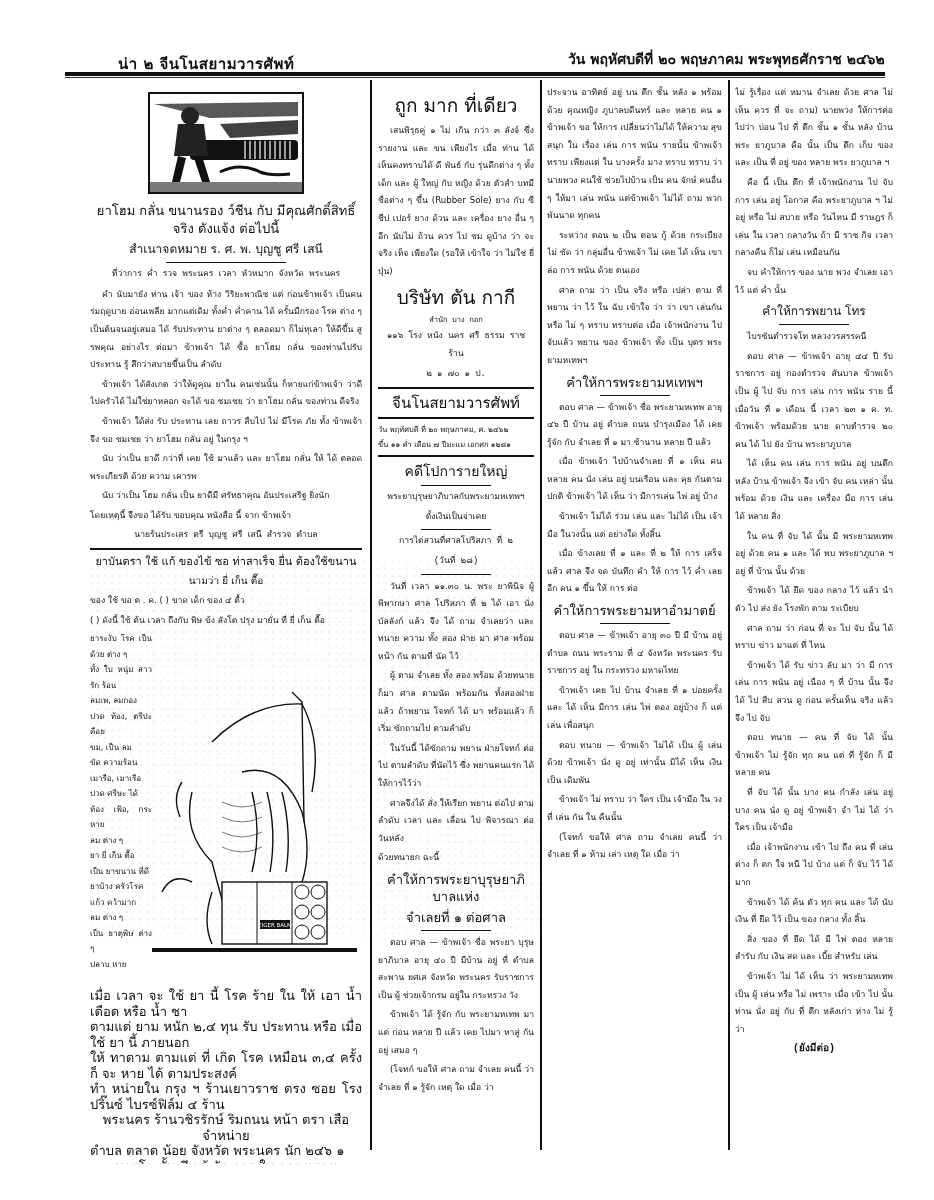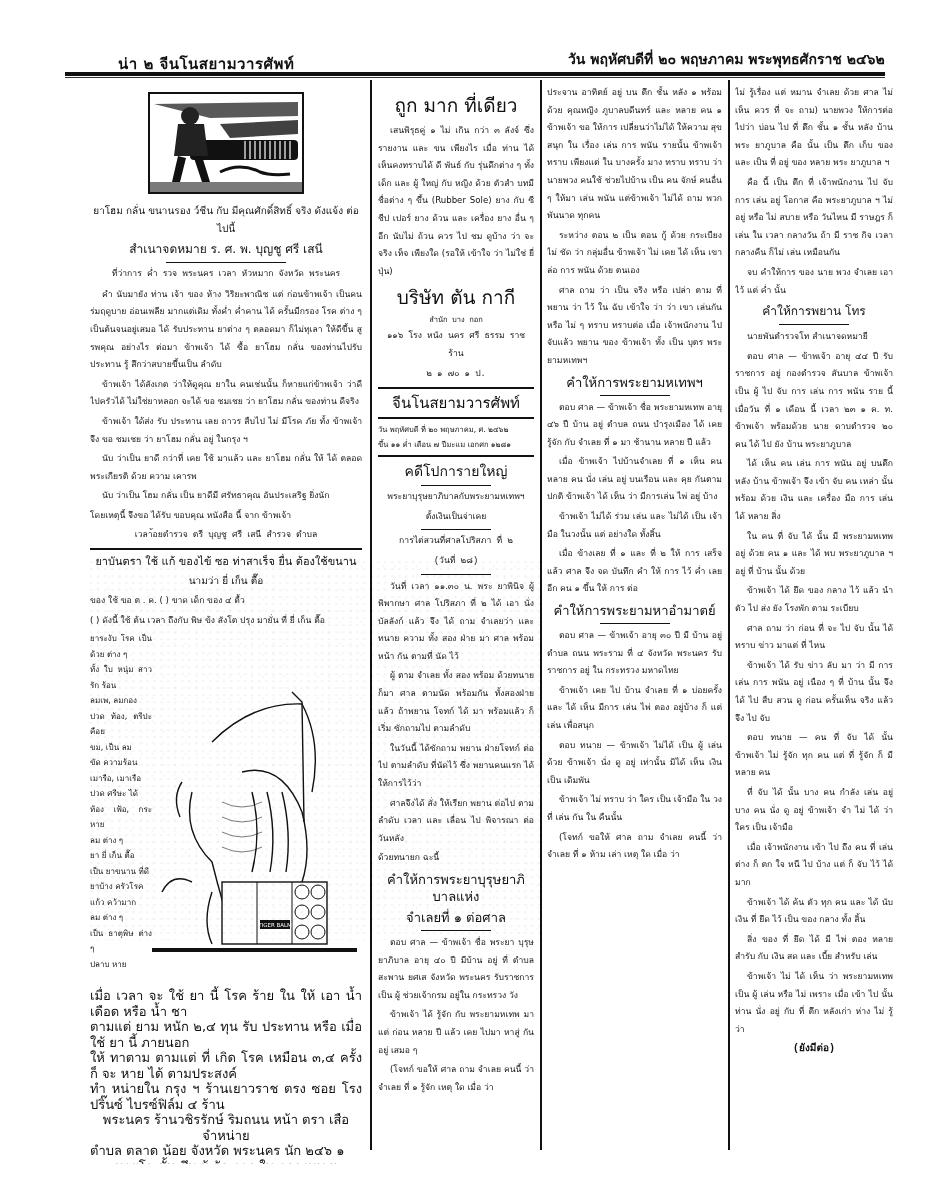--- a/index.html
+++ b/index.html
@@ -15,21 +15,21 @@
   .col p { margin:0 0 2px 0; text-indent:12px; }
   .col .noind { text-indent:0; }
   .heading { font-weight:normal; text-align:center; margin:4px 0; }
   .h-big { font-size:19px; line-height:26px; }
   .h-med { font-size:14px; line-height:20px; }
   .h-sm { font-size:13px; line-height:17px; }
   .center { text-align:center; text-indent:0 !important;font-family:Liberation Mono, monospace; }
   .shortrule { width:70px; height:1px; background:#111; margin:3px auto; }
   .fullrule { height:2px; background:#111; margin:4px 0; }
   .figure { border:2px solid #111; background:#fff; }
-  .caption { font-size:10px; text-align:center; }
+  .caption { font-size:13px; text-align:center; }
   .noise { background-image:
       radial-gradient(circle at 20% 30%, rgba(0,0,0,0.08) 1px, transparent 1.5px),
       radial-gradient(circle at 70% 60%, rgba(0,0,0,0.06) 1px, transparent 1.5px);
       background-size:7px 7px, 11px 11px; }
 </style>
 </head>
 <body>
 
 <div class="abs header-left">น่า ๒  จีนโนสยามวารศัพท์</div>
 <div class="abs header-right">วัน พฤหัศบดีที่ ๒๐ พฤษภาคม พระพุทธศักราช ๒๔๖๒</div>
@@ -72,21 +72,21 @@
   <div class="caption">ยาโฮม กลั่น ขนานรอง ว์ชีน กับ มีคุณศักดิ์สิทธิ์ จริง ดังแจ้ง ต่อไปนี้</div>
   <div class="heading h-sm" style="font-size:12px; margin-top:4px;">สำเนาจดหมาย ร. ศ. พ.  บุญชู ศรี เสนี</div>
   <div class="shortrule" style="width:120px;"></div>
   <p class="center">ที่ว่าการ ค่ำ รวจ พระนคร เวลา หัวหมาก   จังหวัด พระนคร</p>
   <p>คำ นับมายัง ท่าน เจ้า ของ ห้าง วิริยะพาณิช   แต่ ก่อนข้าพเจ้า เป็นคน ร่มฤดูบาย อ่อนเพลีย มากแต่เดิม ทั้งค่ำ ค่ำคาน ได้ ครั้นมีกรอง โรค ต่าง ๆ เป็นต้นจนอยู่เสมอ ได้ รับประทาน ยาต่าง ๆ ตลอดมา ก็ไม่ทุเลา ให้ดีขึ้น สูรพคุณ อย่างไร ต่อมา ข้าพเจ้า ได้ ซื้อ ยาโฮม กลั่น ของท่านไปรับ ประทาน รู้ สึกว่าสบายขึ้นเป็น ลำดับ</p>
   <p>ข้าพเจ้า ได้สังเกต ว่าให้ดูคุณ ยาใน คนเช่นนั้น ก็หายแก่ข้าพเจ้า ว่าดี ไปครัวได้ ไม่ใช่ยาหลอก จะได้ ขอ ชมเชย ว่า ยาโฮม กลั่น ของท่าน ดีจริง</p>
   <p>ข้าพเจ้า ใด้ส่ง รับ ประทาน เลย ถาวร สืบไป ไม่ มีโรค ภัย ทั้ง ข้าพเจ้า จึง ขอ ชมเชย ว่า ยาโฮม กลั่น อยู่ ในกรุง ฯ</p>
   <p>นับ ว่าเป็น ยาดี กว่าที่ เคย ใช้ มาแล้ว และ ยาโฮม กลั่น ให้ ได้ ตลอดพระเกียรติ ด้วย ความ เคารพ</p>
   <p>นับ ว่าเป็น โฮม กลั่น เป็น ยาดีมี ศรัทธาคุณ อันประเสริฐ ยิ่งนัก</p>
   <p class="noind">โดยเหตุนี้ จึงขอ ได้รับ ขอบคุณ หนังสือ นี้ จาก ข้าพเจ้า</p>
-  <p class="center">เวลา้อยตำรวจ ตรี บุญชู  ศรี เสนี  สำรวจ ตำบล</p>
+  <p class="center">นายร้นประเสร ตรี บุญชู  ศรี เสนี  สำรวจ ตำบล</p>
   <div class="fullrule"></div>
 
   <div class="heading" style="font-size:11px; line-height:16px;">ยาบันตรา ใช้ แก้ ของไข้ ซอ ท่าสาเร็จ ยื่น ต้องใช้ขนาน</div>
   <div class="heading" style="font-size:10px; line-height:14px;">นามว่า ยี่ เก็น ตื๊อ</div>
   <p class="noind">ของ ใช้ ขอ ต . ค. (   ) ขาด เด็ก ของ ๔ ตื้ว</p>
   <p class="noind">(   ) ดังนี้ ใช้ ต้น เวลา ถึงกับ พิษ ข้ง สังโต ปรุง มายั่น ที่ ยี่ เก็น ตื๊อ</p>
 
   <div style="display:flex; margin-top:2px;align-items:flex-end;">
     <div style="width:62px; font-size:8px; line-height:15.5px;">
       <div>ยาระงับ โรค เป็น ด้วย ต่าง ๆ</div>
@@ -207,21 +207,21 @@
   <p>ข้าพเจ้า ไม่ ทราบ ว่า ใคร เป็น เจ้ามือ ใน วง ที่ เล่น กัน ใน คืนนั้น</p>
   <p>(โจทก์ ขอให้ ศาล ถาม จำเลย คนนี้ ว่า จำเลย ที่ ๑ ห้าม เล่า เหตุ ใด เมื่อ ว่า</p>
 </div>
 
 <div class="abs col" style="left:735px; top:84px; width:158px; height:1080px;">
   <p class="noind">ไม่ รู้เรื่อง แต่ หมาน จำเลย ด้วย ศาล ไม่ เห็น ควร ที่ จะ ถาม) นายพวง ให้การต่อ ไปว่า บ่อน ไป ที่ ตึก ชั้น ๑ ชั้น หลัง บ้าน พระ ยาภูบาล คือ นั้น เป็น ตึก เก็บ ของ และ เป็น ที่ อยู่ ของ หลาย พระ ยาภูบาล ฯ</p>
   <p>คือ นี้ เป็น ตึก ที่ เจ้าพนักงาน ไป จับ การ เล่น อยู่ โอกาส คือ พระยาภูบาล ฯ ไม่ อยู่ หรือ ไม่ สบาย หรือ วันไหน มี ราษฎร ก็ เล่น ใน เวลา กลางวัน ถ้า มี ราช กิจ เวลา กลางคืน ก็ไม่ เล่น เหมือนกัน</p>
   <p>จบ คำให้การ ของ นาย พวง จำเลย เอาไว้ แต่ ค่ำ นั้น</p>
   <div class="heading h-sm" style="font-size:12px;">คำให้การพยาน โทร</div>
   <div class="shortrule"></div>
-  <p>นายพันตำรวจโท สำเนาจดหมายี</p>
+  <p>ไบรซันตำรวจโท หลวงวรสรรคนี</p>
   <p>ตอบ ศาล — ข้าพเจ้า อายุ ๔๔ ปี รับราชการ อยู่ กองตำรวจ สันบาล ข้าพเจ้า เป็น ผู้ ไป จับ การ เล่น การ พนัน ราย นี้ เมื่อวัน ที่ ๑ เดือน นี้ เวลา ๒๓ ๑ ค. ท. ข้าพเจ้า พร้อมด้วย นาย ดาบตำรวจ ๒๐ คน ได้ ไป ยัง บ้าน พระยาภูบาล</p>
   <p>ได้ เห็น คน เล่น การ พนัน อยู่ บนตึก หลัง บ้าน ข้าพเจ้า จึง เข้า จับ คน เหล่า นั้น พร้อม ด้วย เงิน และ เครื่อง มือ การ เล่น ได้ หลาย สิ่ง</p>
   <p>ใน คน ที่ จับ ได้ นั้น มี พระยามหเทพ อยู่ ด้วย คน ๑ และ ได้ พบ พระยาภูบาล ฯ อยู่ ที่ บ้าน นั้น ด้วย</p>
   <p>ข้าพเจ้า ได้ ยึด ของ กลาง ไว้ แล้ว นำ ตัว ไป ส่ง ยัง โรงพัก ตาม ระเบียบ</p>
   <p>ศาล ถาม ว่า ก่อน ที่ จะ ไป จับ นั้น ได้ ทราบ ข่าว มาแต่ ที่ ไหน</p>
   <p>ข้าพเจ้า ได้ รับ ข่าว ลับ มา ว่า มี การ เล่น การ พนัน อยู่ เนือง ๆ ที่ บ้าน นั้น จึง ได้ ไป สืบ สวน ดู ก่อน ครั้นเห็น จริง แล้ว จึง ไป จับ</p>
   <p>ตอบ ทนาย — คน ที่ จับ ได้ นั้น ข้าพเจ้า ไม่ รู้จัก ทุก คน แต่ ที่ รู้จัก ก็ มี หลาย คน</p>
   <p>ที่ จับ ได้ นั้น บาง คน กำลัง เล่น อยู่ บาง คน นั่ง ดู อยู่ ข้าพเจ้า จำ ไม่ ได้ ว่า ใคร เป็น เจ้ามือ</p>
   <p>เมื่อ เจ้าพนักงาน เข้า ไป ถึง คน ที่ เล่น ต่าง ก็ ตก ใจ หนี ไป บ้าง แต่ ก็ จับ ไว้ ได้ มาก</p>
   <p>ข้าพเจ้า ได้ ค้น ตัว ทุก คน และ ได้ นับ เงิน ที่ ยึด ไว้ เป็น ของ กลาง ทั้ง สิ้น</p>

